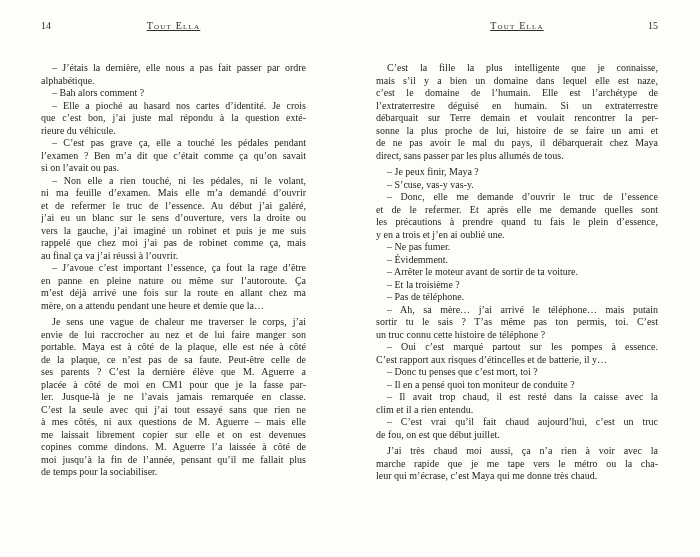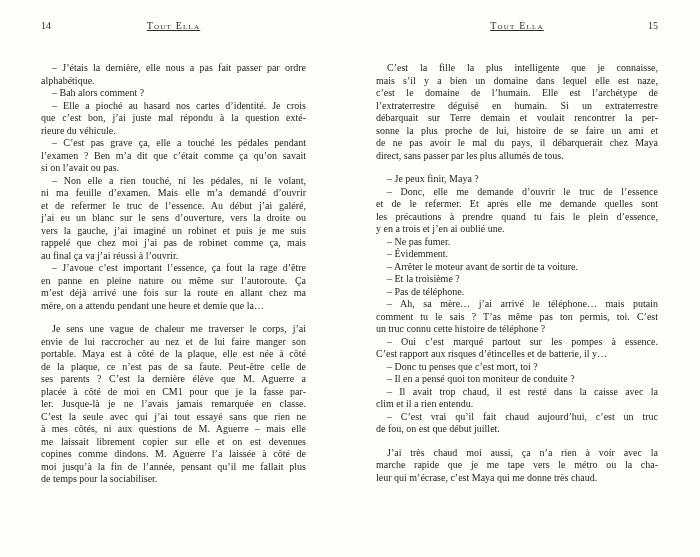--- a/index.html
+++ b/index.html
@@ -54,21 +54,21 @@
 
   .page-body {
     position: absolute;
     top: 42px;
     left: 0;
     right: 0;
     font-size: 10px;
     line-height: 12.5px;
   }
   .para { margin: 0; }
-  .para.space-before { margin-top: 11px; }
+  .para.space-before { margin-top: 4px; }
   .line {
     text-align: left;
     white-space: normal;
     overflow: hidden;
     height: 12.5px;
   }
   .line.just { text-align: justify; text-align-last: justify; }
   .line.first { text-indent: 11px; }
 </style>
 </head>
@@ -145,20 +145,23 @@
           <div class="line just">l’extraterrestre déguisé en humain. Si un extraterrestre</div>
           <div class="line just">débarquait sur Terre demain et voulait rencontrer la per-</div>
           <div class="line just">sonne la plus proche de lui, histoire de se faire un ami et</div>
           <div class="line just">de ne pas avoir le mal du pays, il débarquerait chez Maya</div>
           <div class="line">direct, sans passer par les plus allumés de tous.</div>
         </div>
         <div class="para space-before">
           <div class="line first">– Je peux finir, Maya ?</div>
         </div>
         <div class="para">
+          <div class="line first">– S’cuse, vas-y vas-y.</div>
+        </div>
+        <div class="para">
           <div class="line first just">– Donc, elle me demande d’ouvrir le truc de l’essence</div>
           <div class="line just">et de le refermer. Et après elle me demande quelles sont</div>
           <div class="line just">les précautions à prendre quand tu fais le plein d’essence,</div>
           <div class="line">y en a trois et j’en ai oublié une.</div>
         </div>
         <div class="para">
           <div class="line first">– Ne pas fumer.</div>
         </div>
         <div class="para">
           <div class="line first">– Évidemment.</div>
@@ -167,21 +170,21 @@
           <div class="line first">– Arrêter le moteur avant de sortir de ta voiture.</div>
         </div>
         <div class="para">
           <div class="line first">– Et la troisième ?</div>
         </div>
         <div class="para">
           <div class="line first">– Pas de téléphone.</div>
         </div>
         <div class="para">
           <div class="line first just">– Ah, sa mère… j’ai arrivé le téléphone… mais putain</div>
-          <div class="line just">comment tu le sais ? T’as même pas ton permis, toi. C’est</div>
+          <div class="line just">sortir tu le sais ? T’as même pas ton permis, toi. C’est</div>
           <div class="line">un truc connu cette histoire de téléphone ?</div>
         </div>
         <div class="para">
           <div class="line first just">– Oui c’est marqué partout sur les pompes à essence.</div>
           <div class="line">C’est rapport aux risques d’étincelles et de batterie, il y…</div>
         </div>
         <div class="para">
           <div class="line first">– Donc tu penses que c’est mort, toi ?</div>
         </div>
         <div class="para">

